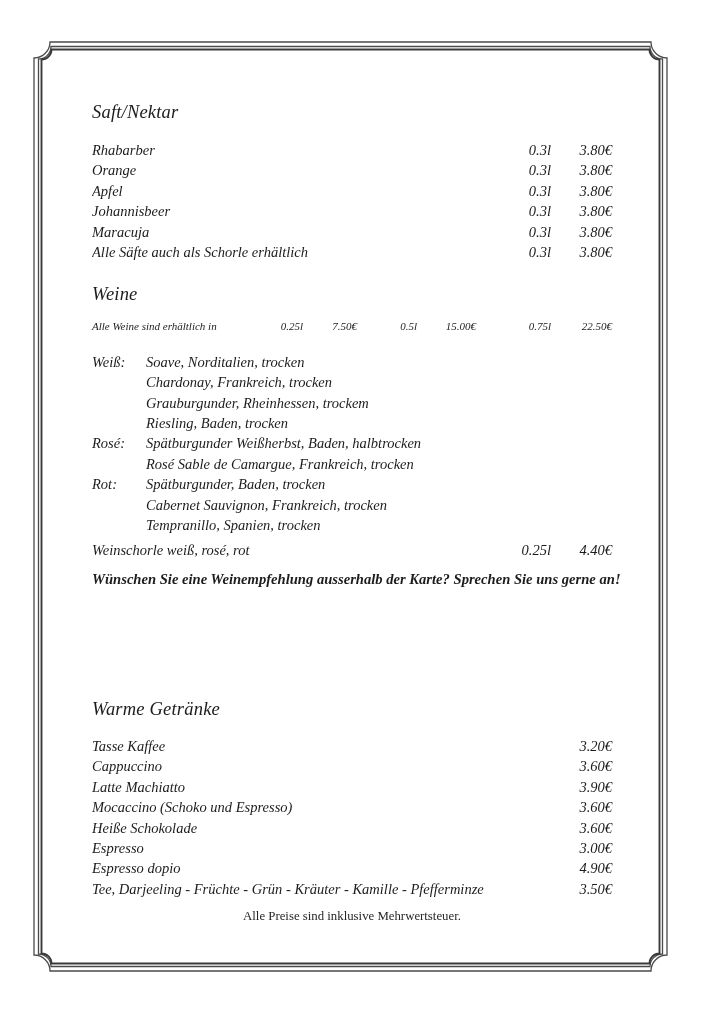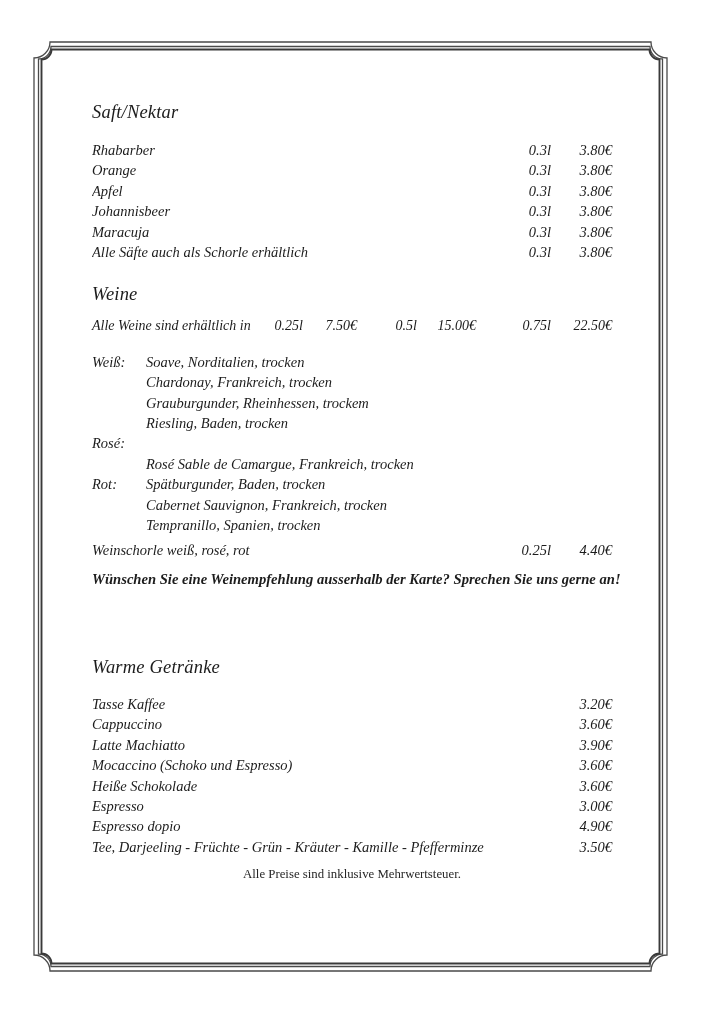--- a/index.html
+++ b/index.html
@@ -30,40 +30,40 @@
   }
   .sec-title {
     font-style: italic;
     font-weight: normal;
     font-size: 18.5px;
     line-height: 22px;
     letter-spacing: 0.2px;
   }
   .t1 { margin-top: 101px; }
   .t2 { margin-top: 21px; }
-  .t3 { margin-top: 67px; }
+  .t3 { margin-top: 109px; }
   .rows { width: 100%; }
   .saft-rows { margin-top: 17px; }
   .row {
     display: flex;
     align-items: baseline;
     font-style: italic;
     font-size: 14.5px;
     line-height: 20.4px;
     white-space: nowrap;
   }
   .row .nm { flex: 1 1 auto; overflow: hidden; }
   .row .vol { flex: 0 0 52px; text-align: right; }
   .row .pr  { flex: 0 0 61px; text-align: right; }
   .sizes-row {
     position: relative;
     margin-top: 11px;
     height: 20.4px;
     font-style: italic;
-    font-size: 14px;
+    font-size: 11px;
     line-height: 20.4px;
     white-space: nowrap;
   }
   .sizes-row .szlabel { position: absolute; left: 0; top: 0; }
   .sizes-row .sz { position: absolute; top: 0; }
   .sz.v1 { right: 309px; } .sz.p1 { right: 255px; }
   .sz.v2 { right: 195px; } .sz.p2 { right: 136px; }
   .sz.v3 { right: 61px;  } .sz.p3 { right: 0; }
   .wine-rows { margin-top: 15px; }
   .wrow {
@@ -177,20 +177,21 @@
           <span class="wname">Grauburgunder, Rheinhessen, trockem</span>
         </div>
 
         <div class="wrow">
           <span class="wlabel"></span>
           <span class="wname">Riesling, Baden, trocken</span>
         </div>
 
         <div class="wrow">
           <span class="wlabel">Rosé:</span>
+          <span class="wname">Spätburgunder Weißherbst, Baden, halbtrocken</span>
         </div>
 
         <div class="wrow">
           <span class="wlabel"></span>
           <span class="wname">Rosé Sable de Camargue, Frankreich, trocken</span>
         </div>
 
         <div class="wrow">
           <span class="wlabel">Rot:</span>
           <span class="wname">Spätburgunder, Baden, trocken</span>

